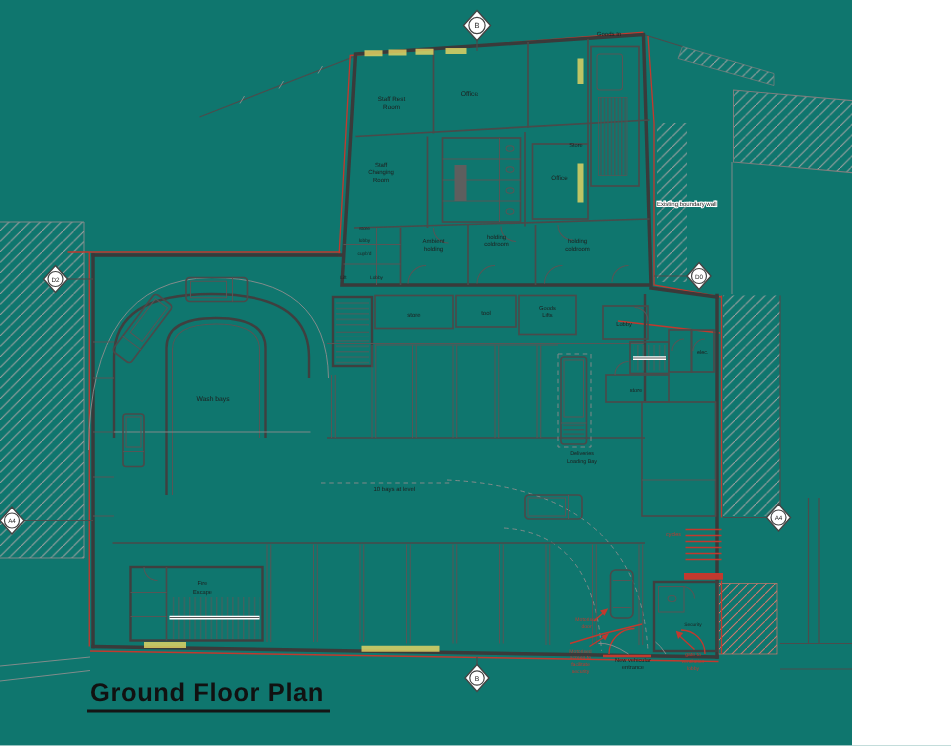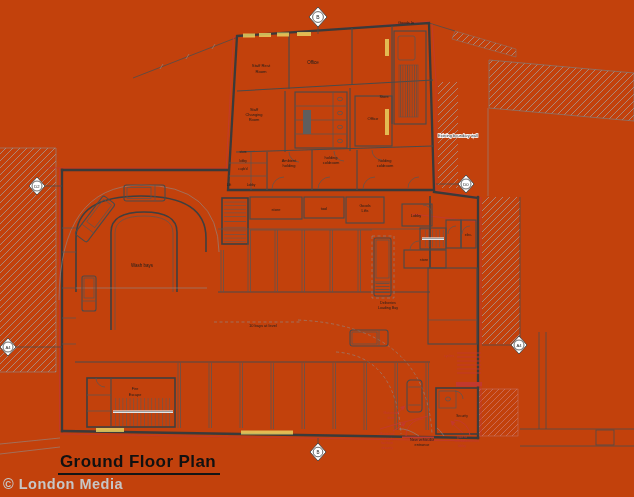--- a/index.html
+++ b/index.html
@@ -1,16 +1,16 @@
 <!DOCTYPE html>
 <html><head>
 <meta charset="utf-8">
 <style>
   html,body{margin:0;padding:0;background:#fff;}
-  .page{position:relative;width:634px;height:497px;background:#c2410c;overflow:hidden;
+  .page{position:relative;width:568px;height:497px;background:#0f766e;overflow:hidden;
         font-family:"Liberation Sans",sans-serif;}
   svg{position:absolute;top:0;left:0;}
   
   .w2{stroke:#3a3a3a;stroke-width:2.3;fill:none;stroke-linecap:square}
   .w15{stroke:#3f3f3f;stroke-width:1.6;fill:none}
   .w1{stroke:#4a4a4a;stroke-width:1.1;fill:none}
   .w07{stroke:#565656;stroke-width:0.7;fill:none}
   .thin{stroke:#8d8d8d;stroke-width:0.6;fill:none}
   .bnd{stroke:#4c4c4c;stroke-width:0.8;fill:none}
   .red{stroke:#c2392e;stroke-width:0.9;fill:none}
@@ -356,14 +356,13 @@
     <text x="422" y="446" class="t38 mid">entrance</text>
     <text x="462" y="437.5" class="t34 mid rtx">gate to</text>
     <text x="462" y="442" class="t34 mid rtx">ventilation</text>
     <text x="462" y="446.5" class="t34 mid rtx">lobby</text>
     <text x="391" y="414" class="t34 mid rtx">Motorised</text>
     <text x="391" y="418.5" class="t34 mid rtx">door</text>
   </g>
 </svg>
 
 <div class="title">Ground Floor Plan</div>
-<div class="watermark">© London Media</div>
 </div>
 
 </body></html>

